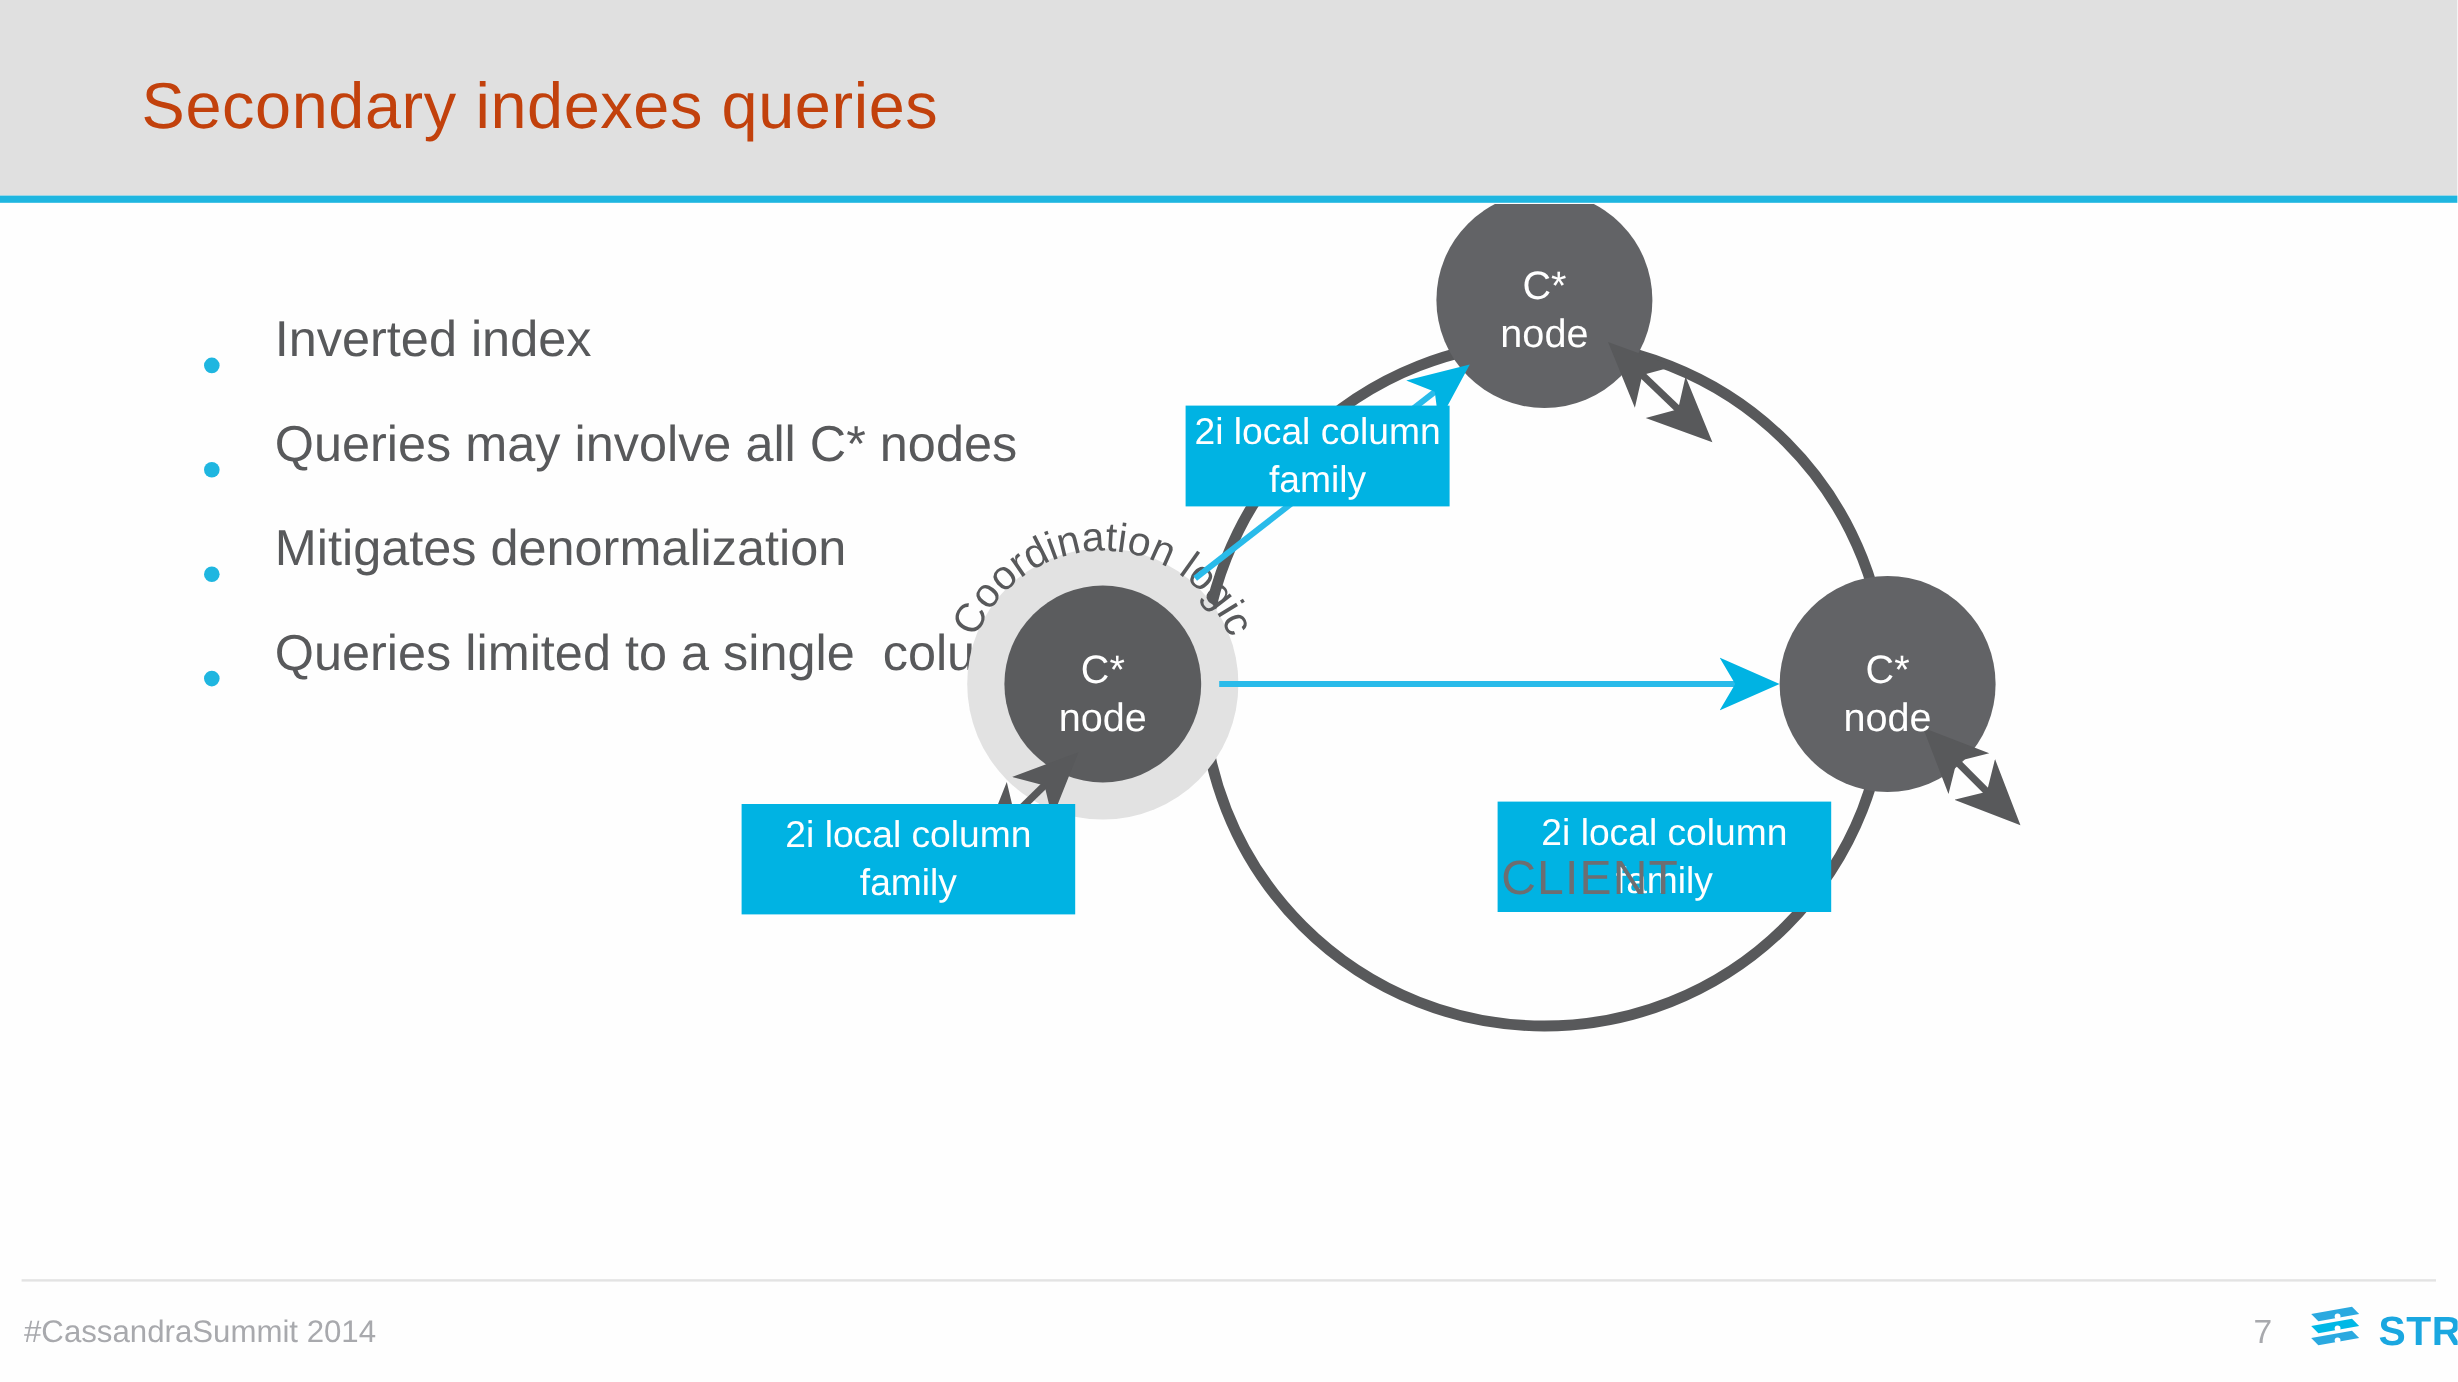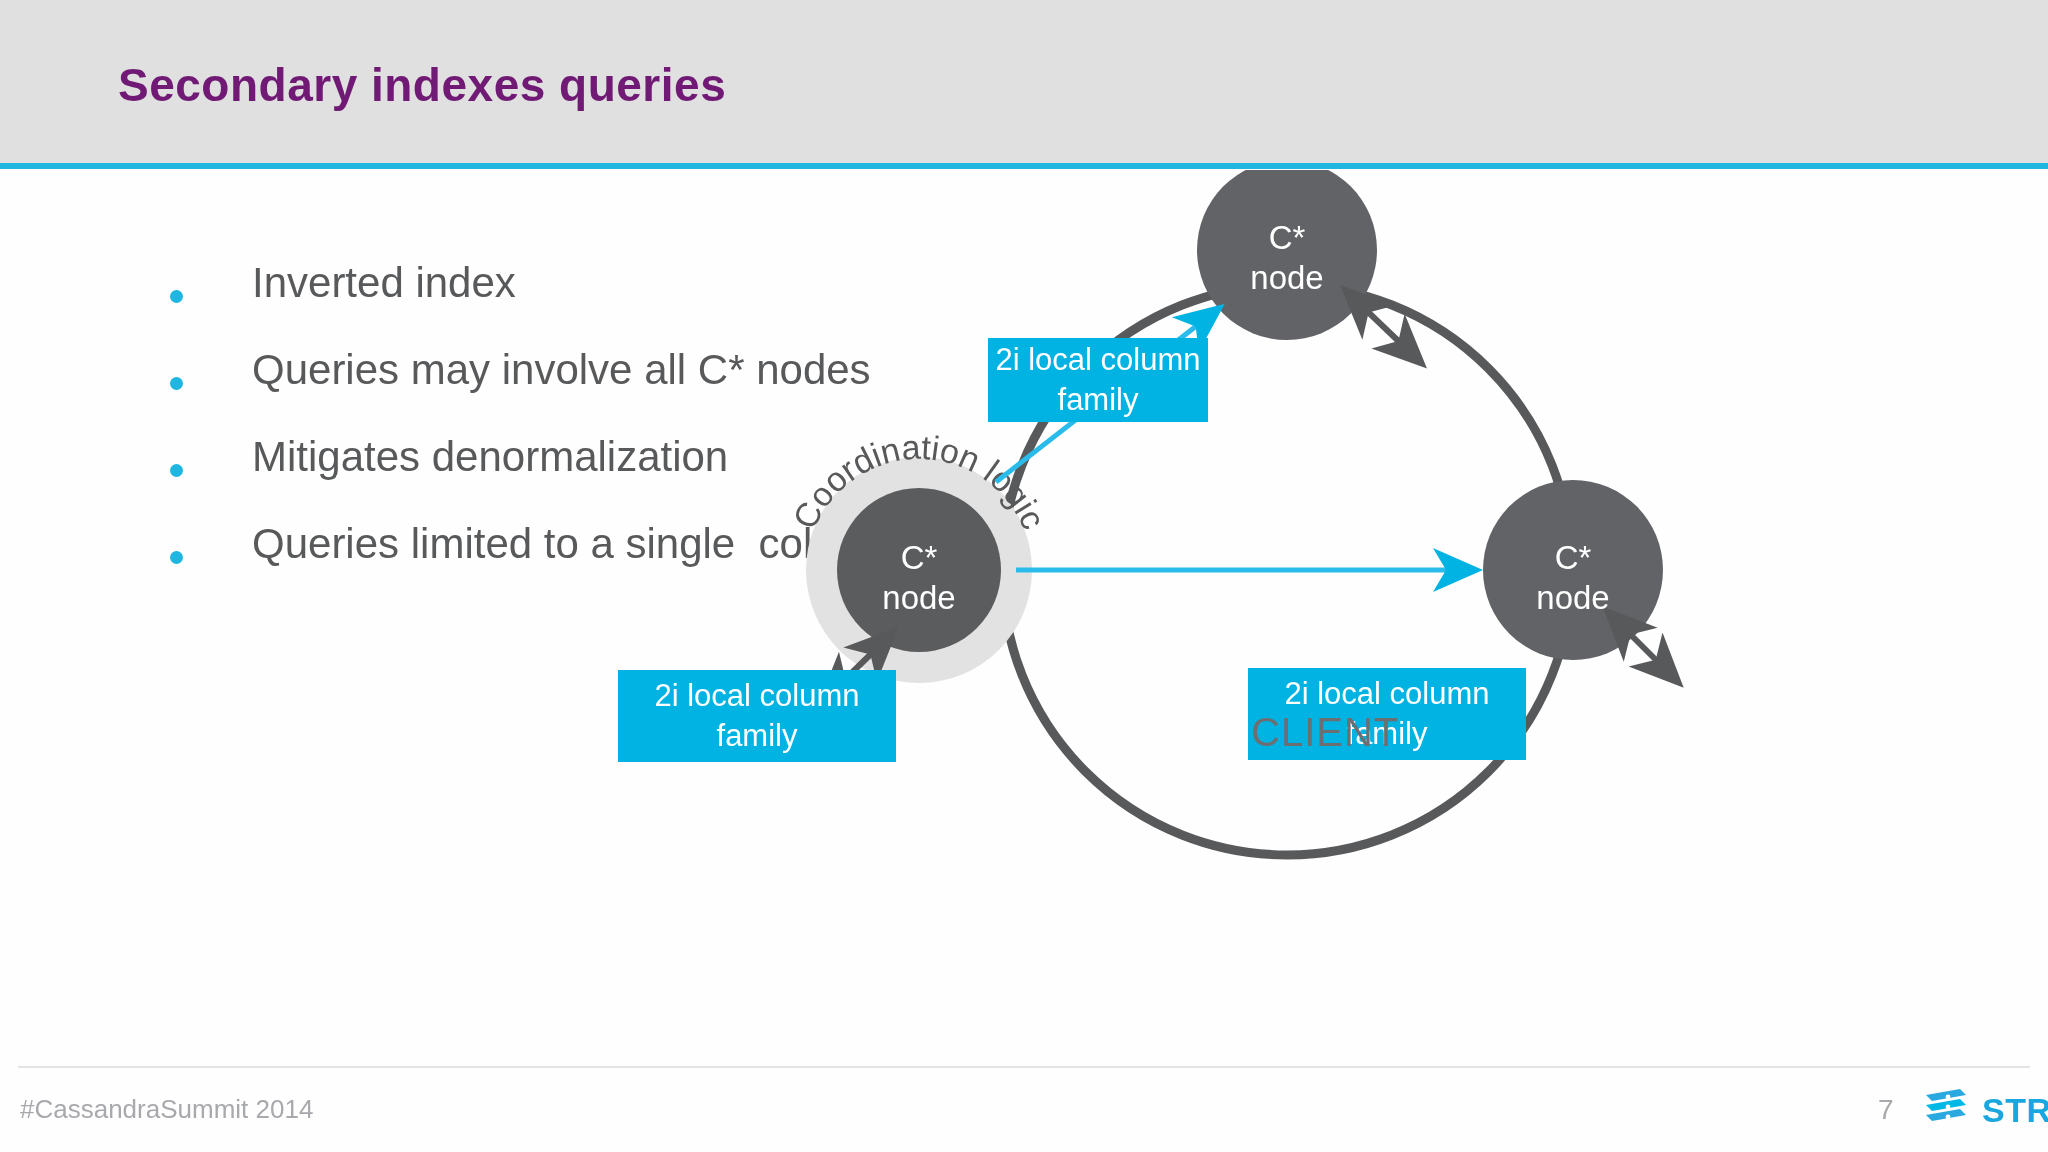--- a/index.html
+++ b/index.html
@@ -16,27 +16,27 @@
   .header-band{
     position:absolute;left:0;top:0;width:2048px;height:163px;
     background:#e0e0e0;
   }
   .header-rule{
     position:absolute;left:0;top:163px;width:2048px;height:6px;
     background:#1fb6e0;
   }
   .slide-title{
     position:absolute;left:118px;top:58px;
-    font-size:46px;font-weight:700;letter-spacing:.5px;
-    color:#701a75;white-space:nowrap;
+    font-size:54px;font-weight:400;letter-spacing:.5px;
+    color:#c2410c;white-space:nowrap;
   }
 
   
   .bullets{position:absolute;left:170px;top:255px;width:800px;}
-  .bullet-row{display:flex;align-items:center;margin-bottom:31px;height:56px;gap:23px;}
+  .bullet-row{display:flex;align-items:flex-end;margin-bottom:31px;height:56px;}
   .bullet-dot{
     width:13px;height:13px;border-radius:50%;
     background:#1fb6e0;flex:0 0 13px;margin-top:26px;
   }
   .bullet-text{
     margin-left:46px;
     font-size:42px;font-weight:400;color:#58595b;
     line-height:56px;white-space:pre;
   }
 

